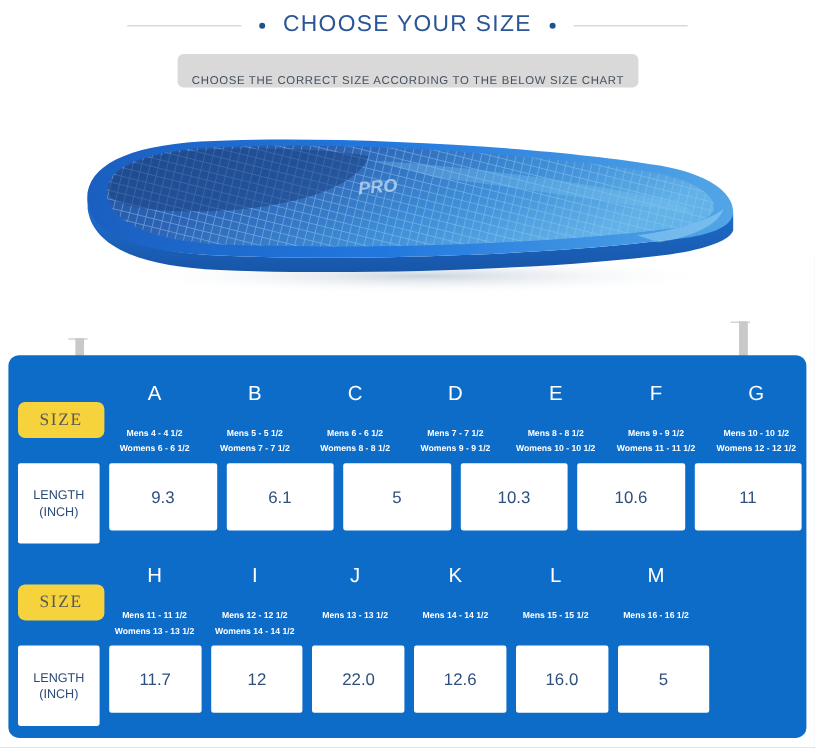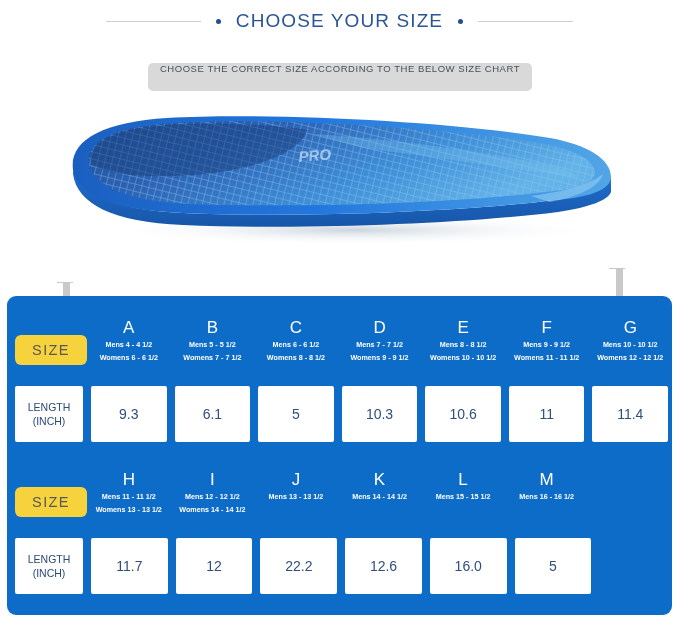--- a/index.html
+++ b/index.html
@@ -45,28 +45,28 @@
     font-size: 19px;
     letter-spacing: 1.1px;
     color: #2a5596;
     font-weight: 400;
     white-space: nowrap;
   }
 
   
   .banner {
     position: absolute;
-    top: 63px;
+    top: 45px;
     left: 148px;
     width: 384px;
     height: 28px;
     background: #d9d9d9;
     border-radius: 5px;
     display: flex;
-    align-items: flex-start;
+    align-items: flex-end;
     justify-content: center;
   }
   .banner-text {
     font-size: 9.5px;
     letter-spacing: 0.55px;
     color: #46515e;
     white-space: nowrap;
   }
 
   
@@ -168,20 +168,21 @@
     width: 77px;
     height: 30px;
     background: #f6d33c;
     border-radius: 6px;
     display: flex;
     align-items: center;
     justify-content: center;
     font-size: 14.5px;
     letter-spacing: 1.4px;
     color: #59585a;
+    font-family: Liberation Serif, serif;
   }
   .size-col {
     flex: 1 1 0;
     text-align: center;
     padding-top: 4px;
     min-width: 0;
   }
   .size-letter {
     font-size: 17px;
     color: #ffffff;
@@ -189,39 +190,39 @@
     font-weight: 400;
   }
   .size-mens,
   .size-womens {
     font-size: 7.2px;
     color: #ffffff;
     line-height: 13px;
     font-weight: bold;
     white-space: nowrap;
   }
-  .size-mens { margin-top: 0; }
+  .size-mens { margin-top: 16px; }
 
   
   .length-row {
     display: flex;
     align-items: stretch;
     height: 56px;
     padding-left: 8px;
     box-sizing: border-box;
   }
   .length-label-cell {
     width: 72px;
     flex: 0 0 72px;
     padding-right: 4px;
     box-sizing: border-box;
   }
   .length-label {
     background: #ffffff;
-    height: 56px;
+    height: 67px;
     border-radius: 2px;
     display: flex;
     flex-direction: column;
     align-items: center;
     justify-content: center;
     font-size: 10.5px;
     color: #2b4a77;
     line-height: 14px;
   }
   .length-cell {
@@ -391,23 +392,20 @@
       </div>
       <div class="length-cell">
         <div class="length-box">10.3</div>
       </div>
       <div class="length-cell">
         <div class="length-box">10.6</div>
       </div>
       <div class="length-cell">
         <div class="length-box">11</div>
       </div>
-      <div class="length-cell">
-        <div class="length-box">11.4</div>
-      </div>
     </div>
   </div>
 
   <div class="block block-2">
     <div class="size-row">
       <div class="size-badge-cell">
         <div class="size-badge">SIZE</div>
       </div>
       <div class="size-col">
         <div class="size-letter">H</div>
@@ -449,21 +447,21 @@
           <span>(INCH)</span>
         </div>
       </div>
       <div class="length-cell">
         <div class="length-box">11.7</div>
       </div>
       <div class="length-cell">
         <div class="length-box">12</div>
       </div>
       <div class="length-cell">
-        <div class="length-box">22.2</div>
+        <div class="length-box">22.0</div>
       </div>
       <div class="length-cell">
         <div class="length-box">12.6</div>
       </div>
       <div class="length-cell">
         <div class="length-box">16.0</div>
       </div>
       <div class="length-cell">
         <div class="length-box">5</div>
       </div>

